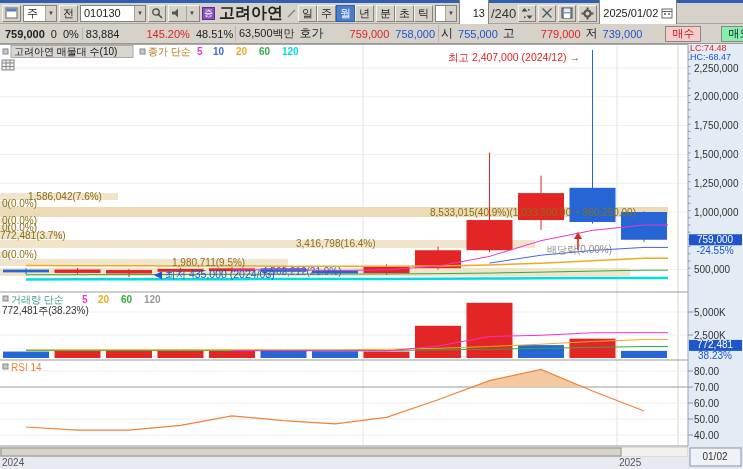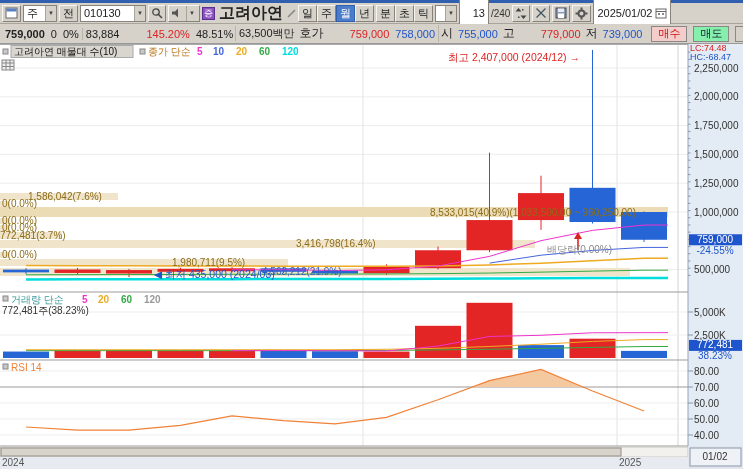--- a/index.html
+++ b/index.html
@@ -18,32 +18,32 @@
   .combo{height:17px;background:#fff;border:1px solid #87837b;display:inline-flex;align-items:center;
     justify-content:space-between;padding-left:3px;}
   .arr{font-size:6px;color:#444;background:#d6d2ca;border-left:1px solid #a8a49c;height:100%;
     display:inline-flex;align-items:center;padding:0 2px;margin-left:2px;}
   .w34{width:34px}.w66{width:66px}.w22{width:22px}
   .badge{width:13px;height:13px;background:#8a4fc0;color:#fff;font-size:9px;display:inline-flex;
     align-items:center;justify-content:center;border:1px solid #5a2f90;}
   .sname{font-weight:bold;font-size:16px;padding:0 2px;}
   .countbox{height:17px;width:30px;background:#fff;border:1px solid #87837b;display:inline-flex;
     align-items:center;justify-content:flex-end;padding:16px 3px;}
-  .ctot{font-size:10px;color:#333;}
+  .ctot{font-size:13px;color:#333;}
   .datebox{height:32px;background:#fff;border:1px solid #87837b;display:inline-flex;align-items:center;
     gap:3px;padding:0 3px;font-size:11px;}
   .quotebar{position:absolute;top:24px;left:0;right:0;height:20px;background:#d6d2ca;
     border-bottom:1px solid #999;display:flex;align-items:center;padding:0 2px;white-space:nowrap;overflow:hidden;}
   .q{display:inline-block;text-align:right;padding:0 3px;font-size:11px;}
   .q.b{font-weight:bold;}
   .w56{width:56px}.w44{width:44px}.w34q{width:34px}.w64{width:64px}.w50{width:50px}.w42{width:42px}.w70{width:70px}
   .red{color:#d22;margin-left:21px;}.blue{color:#1f55cc;}
   .lbl{color:#222;padding:0 2px;font-size:12px;}
   .sep{border-left:1px solid #b8b4ac;}
-  .qbtn{height:16px;border:1px solid #888;font-size:11px;font-family:inherit;padding:0 6px;margin-left:6px;line-height:1;}
+  .qbtn{height:16px;border:1px solid #888;font-size:11px;font-family:inherit;padding:0 6px;margin-left:20px;line-height:1;}
   .qbtn.buy{background:#f4ccca;color:#c11;}
   .qbtn.sell{background:#86efac;color:#123;}
   .qbtn.avg{background:#d6d2ca;}
   .chartwrap{position:absolute;top:44px;left:0;width:743px;height:425px;background:#fff;}
   svg text{font-family:"Liberation Sans","DejaVu Sans",sans-serif;}
 </style>
 </head>
 <body>
 
 <div class="screen">

